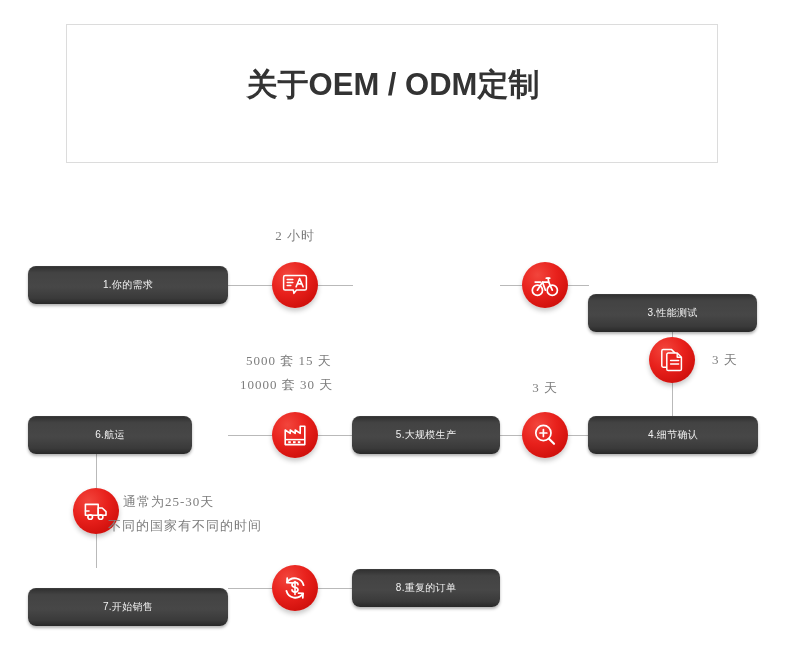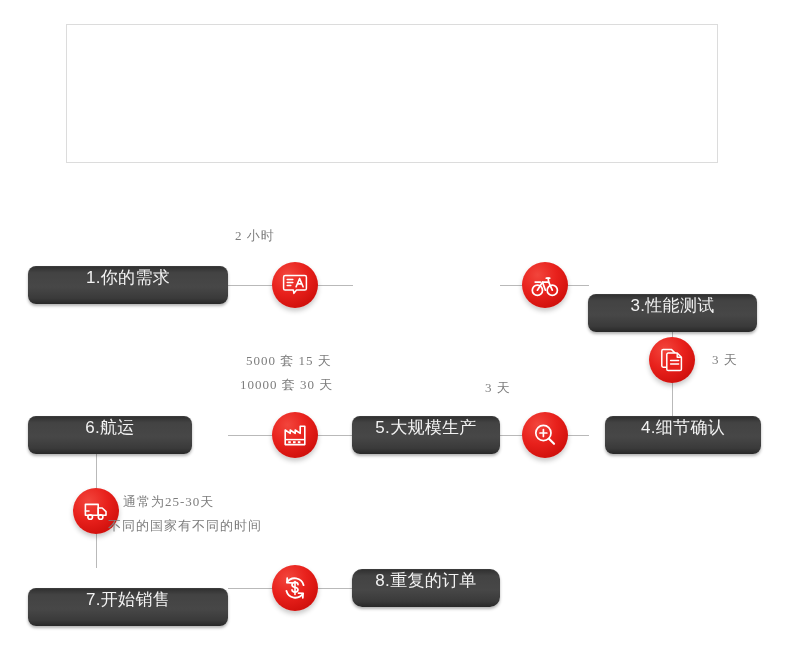--- a/index.html
+++ b/index.html
@@ -30,48 +30,49 @@
 
   
   .hline{position:absolute;height:1px;background:#b9b9b9;}
   .vline{position:absolute;width:1px;background:#b9b9b9;}
 
   
   .pbox{
     position:absolute;height:38px;border-radius:8px;
     background:linear-gradient(180deg,#2e2e2e 0%,#434343 18%,#474747 55%,#3a3a3a 85%,#282828 100%);
     box-shadow:0 2px 3px rgba(0,0,0,0.30), inset 0 1px 0 rgba(255,255,255,0.06);
-    color:#f2f2f2;font-size:17px;
-    display:flex;align-items:flex-start;justify-content:center;
+    color:#f2f2f2;font-size:10px;
+    display:flex;align-items:center;justify-content:center;
     letter-spacing:0.3px;
   }
 
   
   .circle{
     position:absolute;width:46px;height:46px;border-radius:50%;
     background:radial-gradient(circle at 34% 28%, #f2453c 0%, #e8211c 42%, #d0100c 78%, #a60906 100%);
     box-shadow:0 3px 5px rgba(0,0,0,0.22);
     display:flex;align-items:center;justify-content:center;
   }
   .circle svg{display:block;}
 
   
   .note{
     position:absolute;color:#7d7d7d;font-size:13px;
     font-family:"Liberation Serif","DejaVu Serif",serif;
     white-space:nowrap;line-height:20px;letter-spacing:1px;
   }
-  .note.center{text-align:left;}
+  .note.center{text-align:center;}
 </style>
 </head>
 <body>
 
 <div id="stage">
 
   <div class="header-box">
+    <div class="header-title">关于OEM / ODM定制</div>
   </div>
 
   <div class="hline" style="left:228px;top:285px;width:47px;"></div>
   <div class="hline" style="left:317px;top:285px;width:36px;"></div>
   <div class="hline" style="left:500px;top:285px;width:23px;"></div>
   <div class="hline" style="left:567px;top:285px;width:22px;"></div>
 
   <div class="vline" style="left:672px;top:304px;height:112px;"></div>
 
   <div class="hline" style="left:228px;top:435px;width:47px;"></div>
@@ -151,21 +152,21 @@
   <div class="note center" style="left:485px;top:378px;width:120px;">3 天</div>
 
   <div class="circle" style="left:522px;top:412px;">
     <svg width="26" height="26" viewBox="0 0 26 26" aria-hidden="true">
       <circle cx="11.4" cy="11.0" r="7.6" fill="none" stroke="#fff" stroke-width="1.7"></circle>
       <path d="M11.4 7.6v6.8M8.0 11.0h6.8" stroke="#fff" stroke-width="1.7" stroke-linecap="round"></path>
       <path d="M17.0 16.8l5.0 5.0" stroke="#fff" stroke-width="2.1" stroke-linecap="round"></path>
     </svg>
   </div>
 
-  <div class="pbox" style="left:588px;top:416px;width:156px;margin-left:17px;">
+  <div class="pbox" style="left:588px;top:416px;width:170px;">
     <span>4.细节确认</span>
   </div>
 
   <div class="circle" style="left:73px;top:488px;">
     <svg width="26" height="26" viewBox="0 0 26 26" aria-hidden="true">
       <path d="M2.4 6.4h12.8v10.8H2.4z" fill="none" stroke="#fff" stroke-width="1.6" stroke-linejoin="round"></path>
       <path d="M15.2 10.0h4.0l3.8 3.6v3.6h-7.8z" fill="none" stroke="#fff" stroke-width="1.6" stroke-linejoin="round"></path>
       <circle cx="7.2" cy="19.0" r="2.3" fill="none" stroke="#fff" stroke-width="1.6"></circle>
       <circle cx="17.6" cy="19.0" r="2.3" fill="none" stroke="#fff" stroke-width="1.6"></circle>
       <path d="M2.4 13.0h3.6" stroke="#fff" stroke-width="1.5" stroke-linecap="round"></path>
@@ -183,17 +184,17 @@
     <svg width="28" height="28" viewBox="0 0 28 28" aria-hidden="true">
       <path d="M22.6 11.2A9.2 9.2 0 0 0 6.0 8.4" fill="none" stroke="#fff" stroke-width="1.8" stroke-linecap="round"></path>
       <path d="M5.4 16.8a9.2 9.2 0 0 0 16.6 2.8" fill="none" stroke="#fff" stroke-width="1.8" stroke-linecap="round"></path>
       <path d="M6.2 4.2l-0.2 4.4 4.4 0.2" fill="none" stroke="#fff" stroke-width="1.8" stroke-linecap="round" stroke-linejoin="round"></path>
       <path d="M21.8 23.8l0.2-4.4-4.4-0.2" fill="none" stroke="#fff" stroke-width="1.8" stroke-linecap="round" stroke-linejoin="round"></path>
       <path d="M14.0 7.6v12.8" stroke="#fff" stroke-width="1.6" stroke-linecap="round"></path>
       <path d="M17.0 10.6c0-1.4-1.3-2.2-3.0-2.2s-3.0 0.9-3.0 2.5c0 3.2 6.0 1.5 6.0 4.7 0 1.7-1.4 2.5-3.0 2.5s-3.0-0.8-3.0-2.3" fill="none" stroke="#fff" stroke-width="1.7" stroke-linecap="round"></path>
     </svg>
   </div>
 
-  <div class="pbox" style="left:352px;top:569px;width:148px;border-radius:10px;">
+  <div class="pbox" style="left:352px;top:569px;width:148px;">
     <span>8.重复的订单</span>
   </div>
 
 </div>
 
 </body></html>

